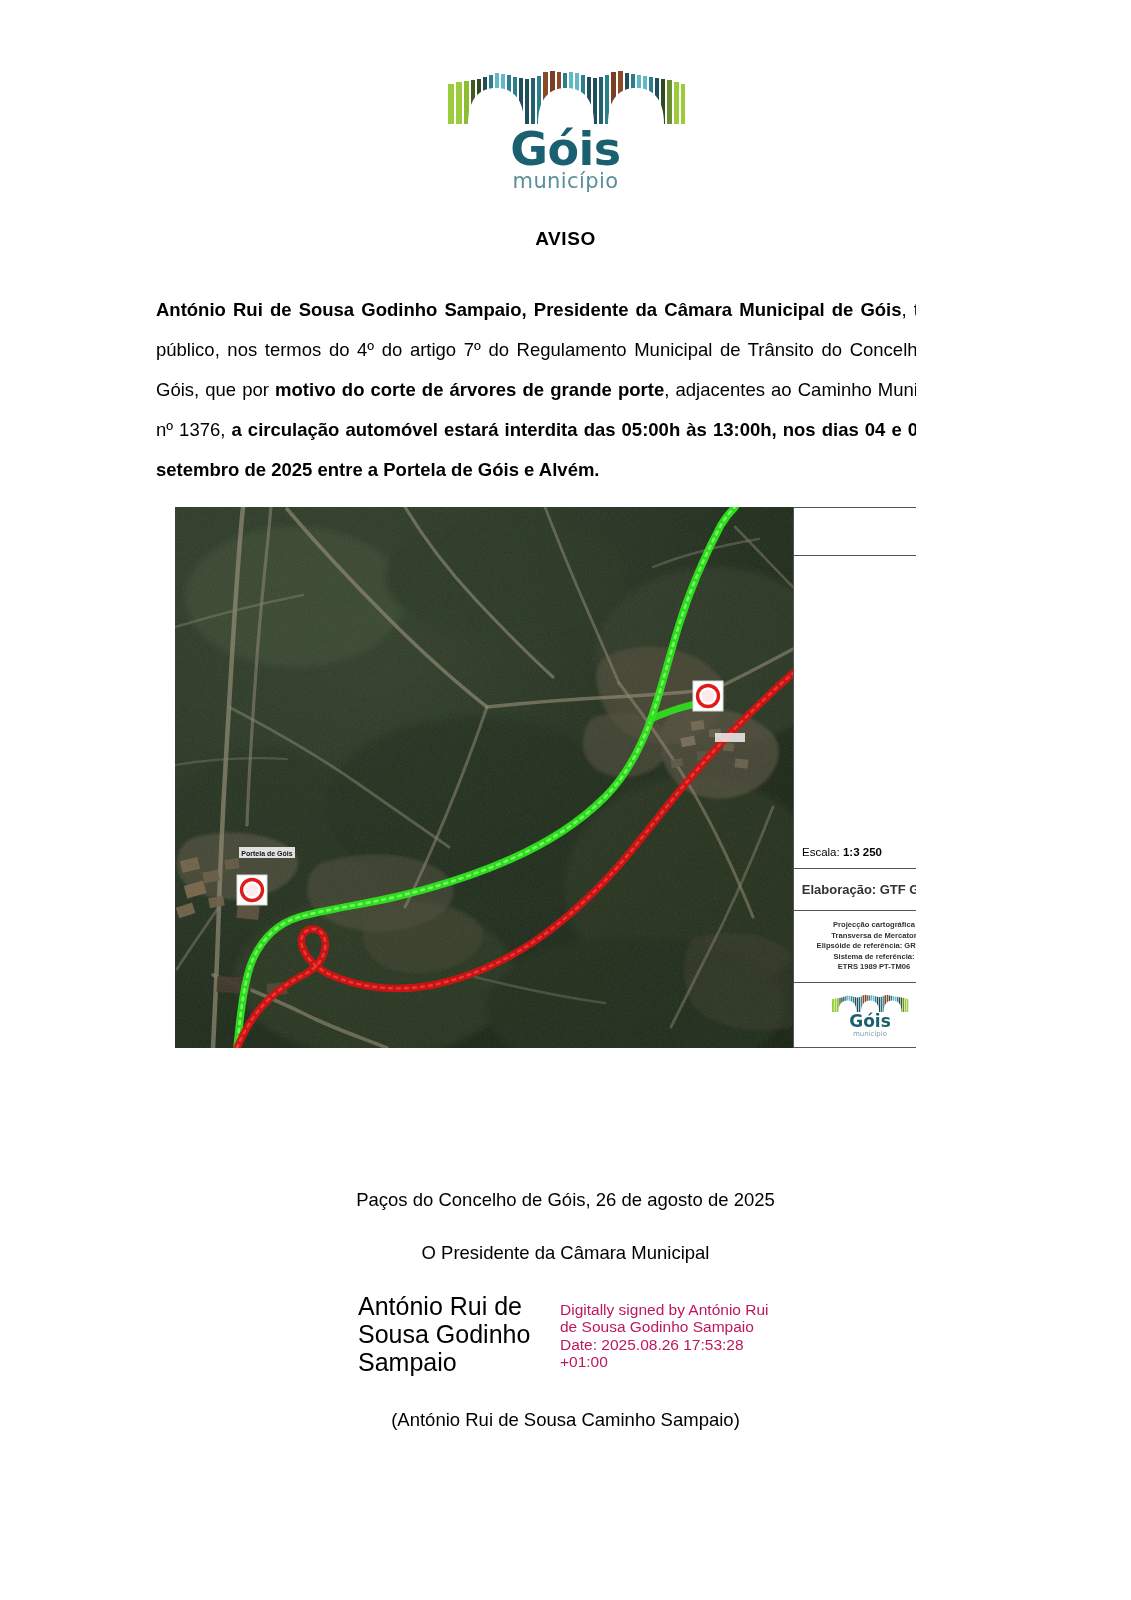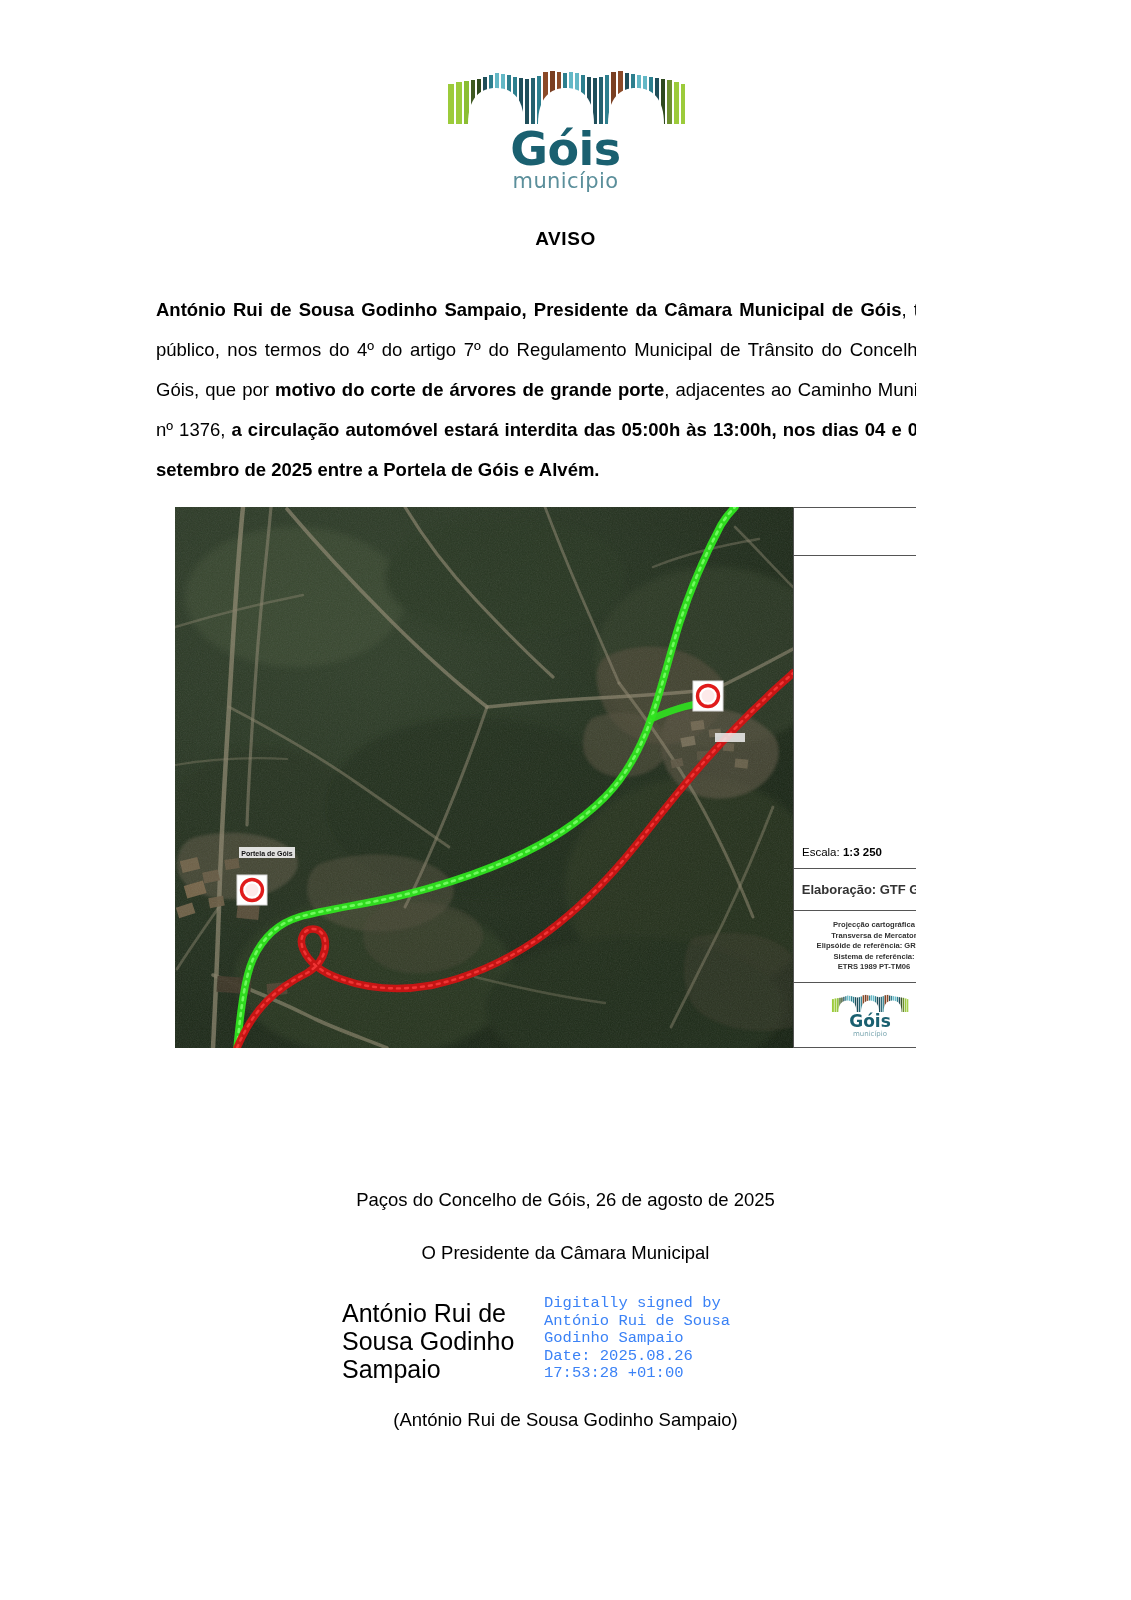--- a/index.html
+++ b/index.html
@@ -85,40 +85,40 @@
     font-size: 18.5px;
     line-height: 30px;
   }
   .l-pacos { top: 1185px; }
   .l-presidente { top: 1238px; }
   .l-closing { top: 1405px; }
 
   
   .sig-block {
     position: absolute;
-    left: 342px;
+    left: 358px;
     top: 1292px;
     width: 430px;
     display: flex;
-    align-items: flex-end;
+    align-items: center;
     gap: 14px;
   }
   .sig-name {
     font-family: "Liberation Sans", sans-serif;
     font-size: 25px;
     line-height: 28px;
     color: #000;
     width: 188px;
     flex: 0 0 188px;
   }
   .sig-meta {
-    font-family: Liberation Mono, monospace;
+    font-family: Liberation Sans, sans-serif;
     font-size: 15.5px;
     line-height: 17.5px;
-    color: #3b82f6;
+    color: #be185d;
     flex: 1 1 auto;
     padding-top: 3px;
   }
 
   
   .map-figure {
     position: absolute;
     left: 175px;
     top: 507px;
     width: 772px;
@@ -536,15 +536,15 @@
 
 
   <div class="center-line l-pacos">Paços do Concelho de Góis, 26 de agosto de 2025</div>
   <div class="center-line l-presidente">O Presidente da Câmara Municipal</div>
 
   <div class="sig-block">
     <div class="sig-name">António Rui de Sousa Godinho Sampaio</div>
     <div class="sig-meta">Digitally signed by António Rui de Sousa Godinho Sampaio<br>Date: 2025.08.26 17:53:28 +01:00</div>
   </div>
 
-  <div class="center-line l-closing">(António Rui de Sousa Godinho Sampaio)</div>
+  <div class="center-line l-closing">(António Rui de Sousa Caminho Sampaio)</div>
 
 </div>
 
 </body></html>

